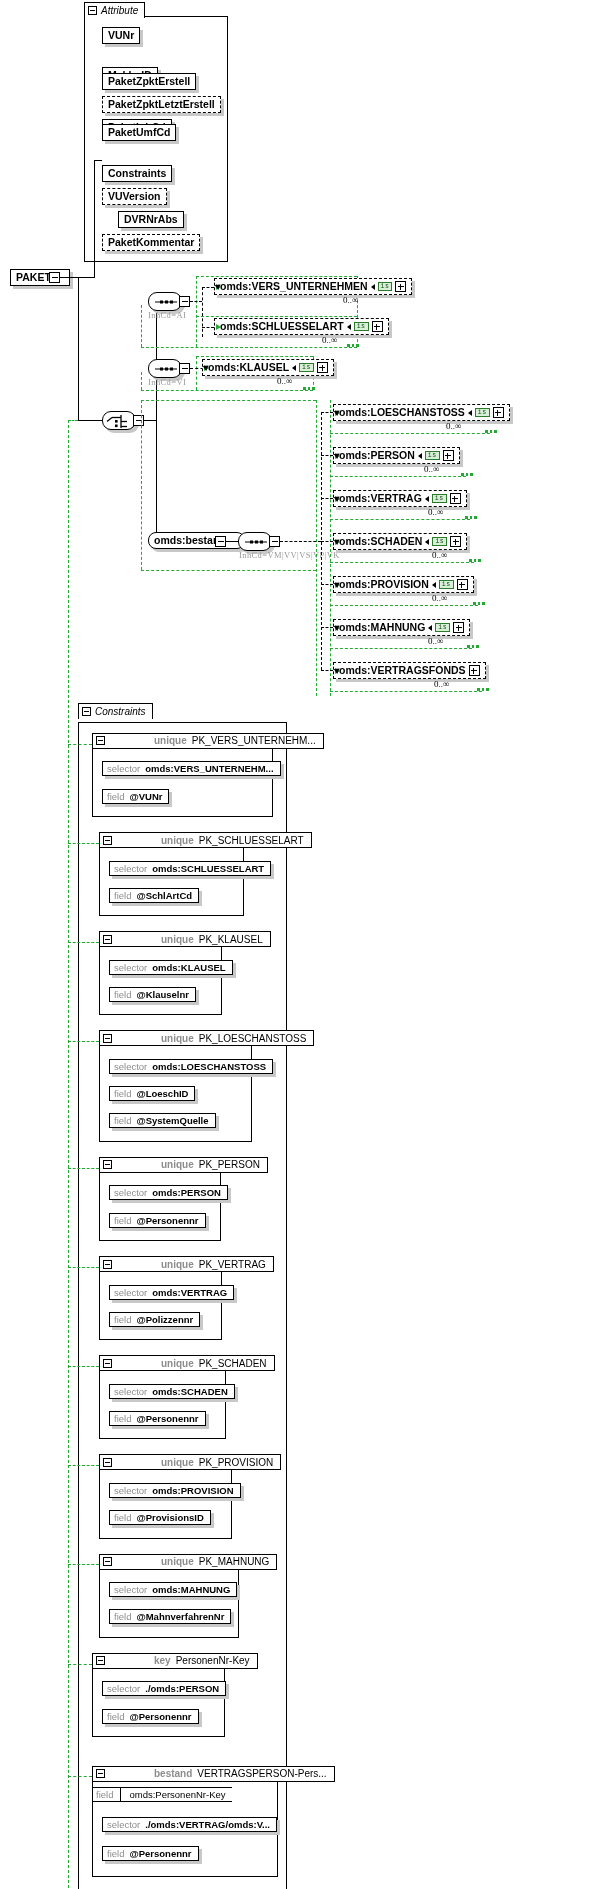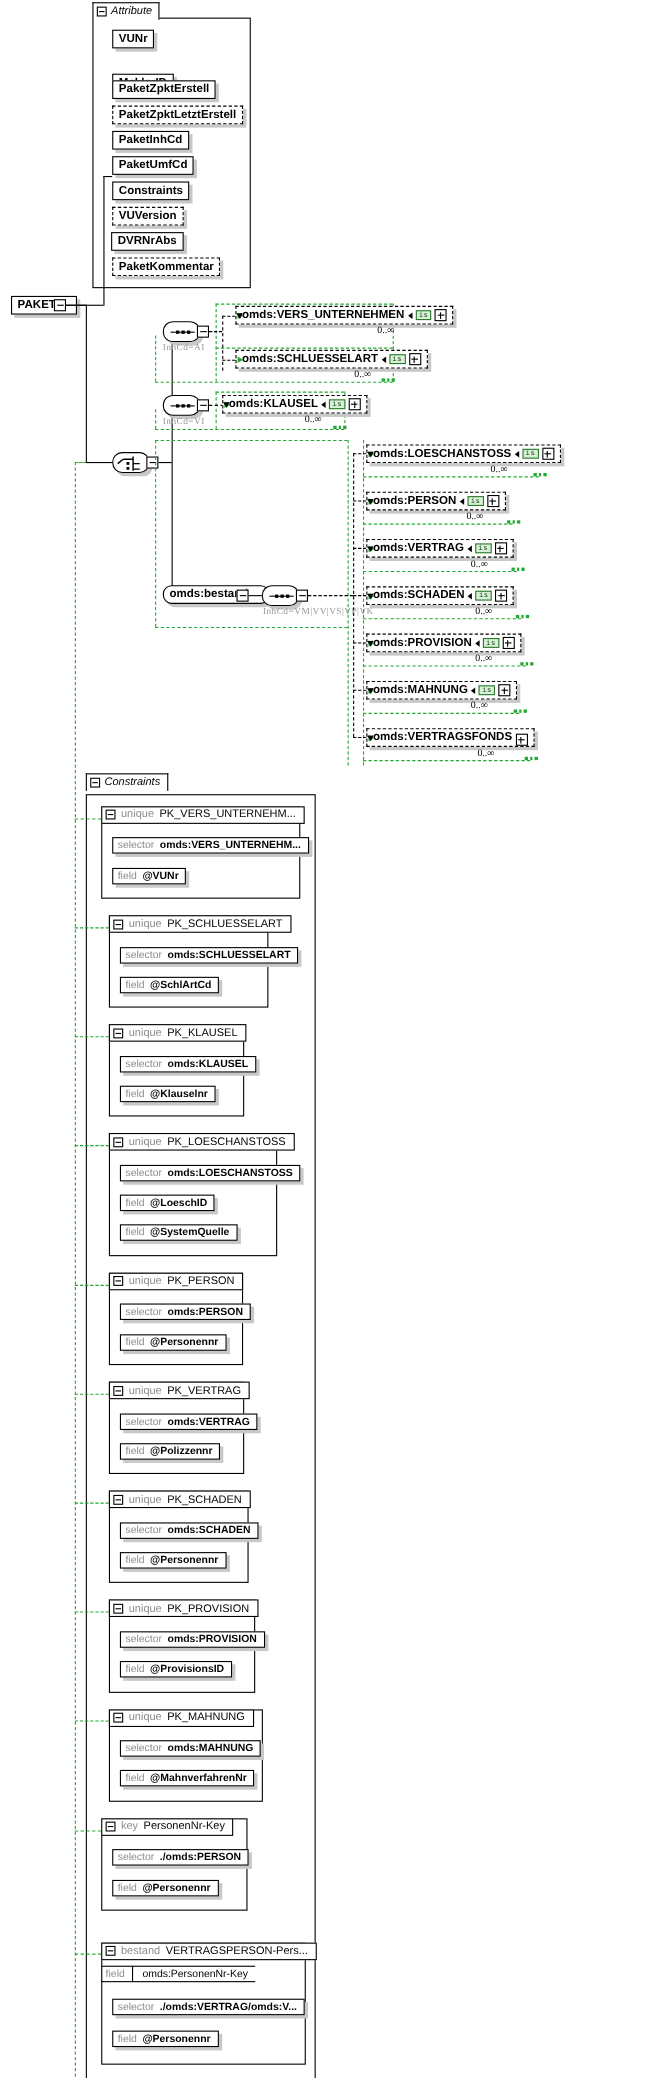--- a/index.html
+++ b/index.html
@@ -170,21 +170,21 @@
     border:1.2px solid #000;
     background:#fff;
   }
   .chead {
     position:absolute;
     display:flex; align-items:center; gap:5px;
     background:#fff; border:1.4px solid #000;
     height:16px; padding:0 7px 0 3px; font-size:10px;
     white-space:nowrap; z-index:2;
   }
-  .ckind { color:#8d8d8d; font-weight:normal; }
+  .ckind { color:#8d8d8d; font-weight:bold;margin-left:44px; }
   .cname { color:#000; font-weight:normal; }
   .crow {
     position:absolute;
     display:flex; align-items:center; gap:5px;
     background:#fff; border:1.2px solid #000;
     height:15px; padding:0 6px 0 4px; font-size:9.5px;
     white-space:nowrap;
     box-shadow: 3px 3px 0 0 #c8c8c8;
   }
   .crow .lbl { color:#8d8d8d; font-weight:normal; }
@@ -211,30 +211,30 @@
     </div>
   <div class="node" style="left:102px; top:73px;">
     <span>PaketZpktErstell</span>
     </div>
   <div class="node opt" style="left:102px; top:96px;">
     <span>PaketZpktLetztErstell</span>
     </div>
   <div class="node" style="left:102px; top:119px;">
     <span>PaketInhCd</span>
     </div>
-  <div class="node" style="left:102px; top:142px;">
+  <div class="node" style="left:102px; top:124px;">
     <span>PaketUmfCd</span>
     </div>
   <div class="node" style="left:102px; top:165px;">
     <span>Constraints</span>
     </div>
   <div class="node opt" style="left:102px; top:188px;">
     <span>VUVersion</span>
     </div>
-  <div class="node" style="left:101px; top:211px;">
+  <div class="node" style="left:118px; top:211px;">
     <span>DVRNrAbs</span>
     </div>
   <div class="node opt" style="left:102px; top:234px;">
     <span>PaketKommentar</span>
     </div>
 
   <div class="node" style="left:10px; top:269px; padding-right:18px;">
     <span>PAKET</span>
   </div>
   <div class="plug" style="left:49px; top:272px;"></div>
@@ -467,21 +467,21 @@
   <div class="garrow" style="left:335px; top:625px;"></div>
   <div class="barrow" style="left:335px; top:624px;"></div>
   <div class="gln-h" style="left:330px; top:648px; width:142px;"></div>
   <div class="gdots" style="left:467px; top:645px;">
       <i></i>
       <i></i>
       <i></i>
     </div>
 
   <div class="dln-h" style="left:321px; top:670px; width:12px;"></div>
-  <div class="node ref" style="left:333px; top:662px;align-items:flex-end;">
+  <div class="node ref" style="left:333px; top:662px;">
     <span>omds:VERTRAGSFONDS</span>
     <span class="plusbox"></span>
   </div>
   <div class="occ" style="left:434px; top:679px;">0..∞</div>
   <div class="garrow" style="left:335px; top:668px;"></div>
   <div class="barrow" style="left:335px; top:667px;"></div>
   <div class="gln-h" style="left:330px; top:691px; width:152px;"></div>
   <div class="gdots" style="left:477px; top:688px;">
       <i></i>
       <i></i>

